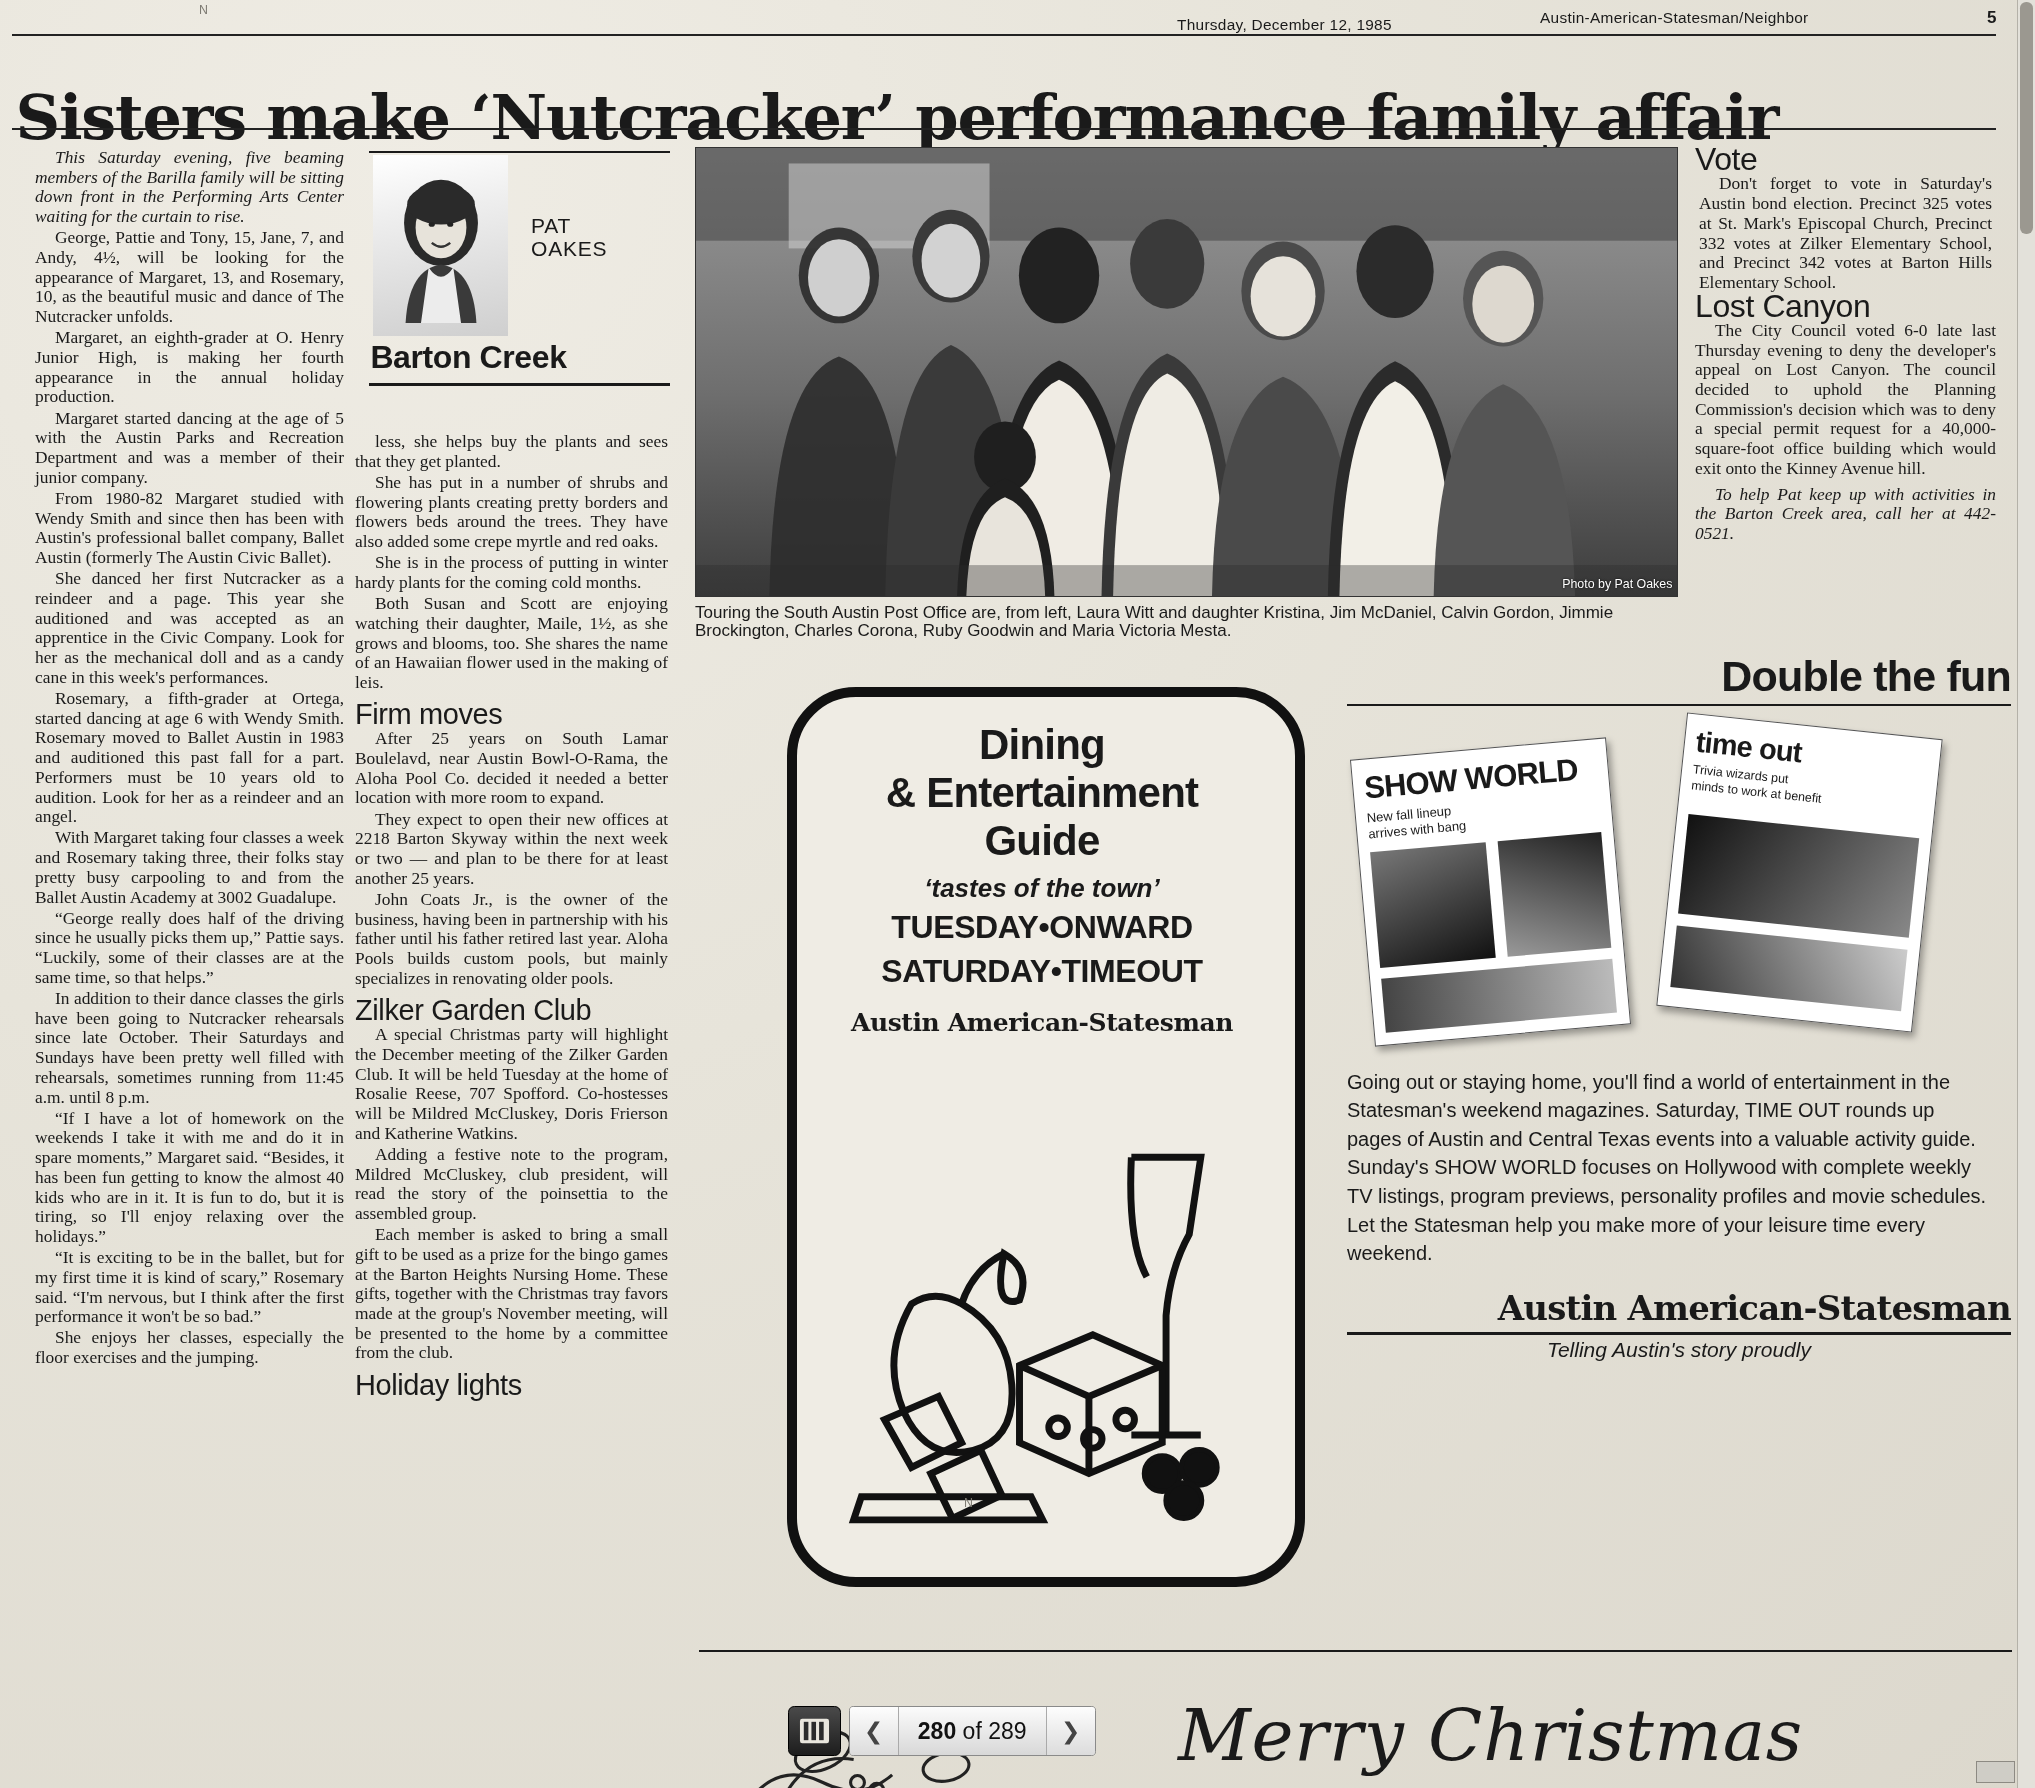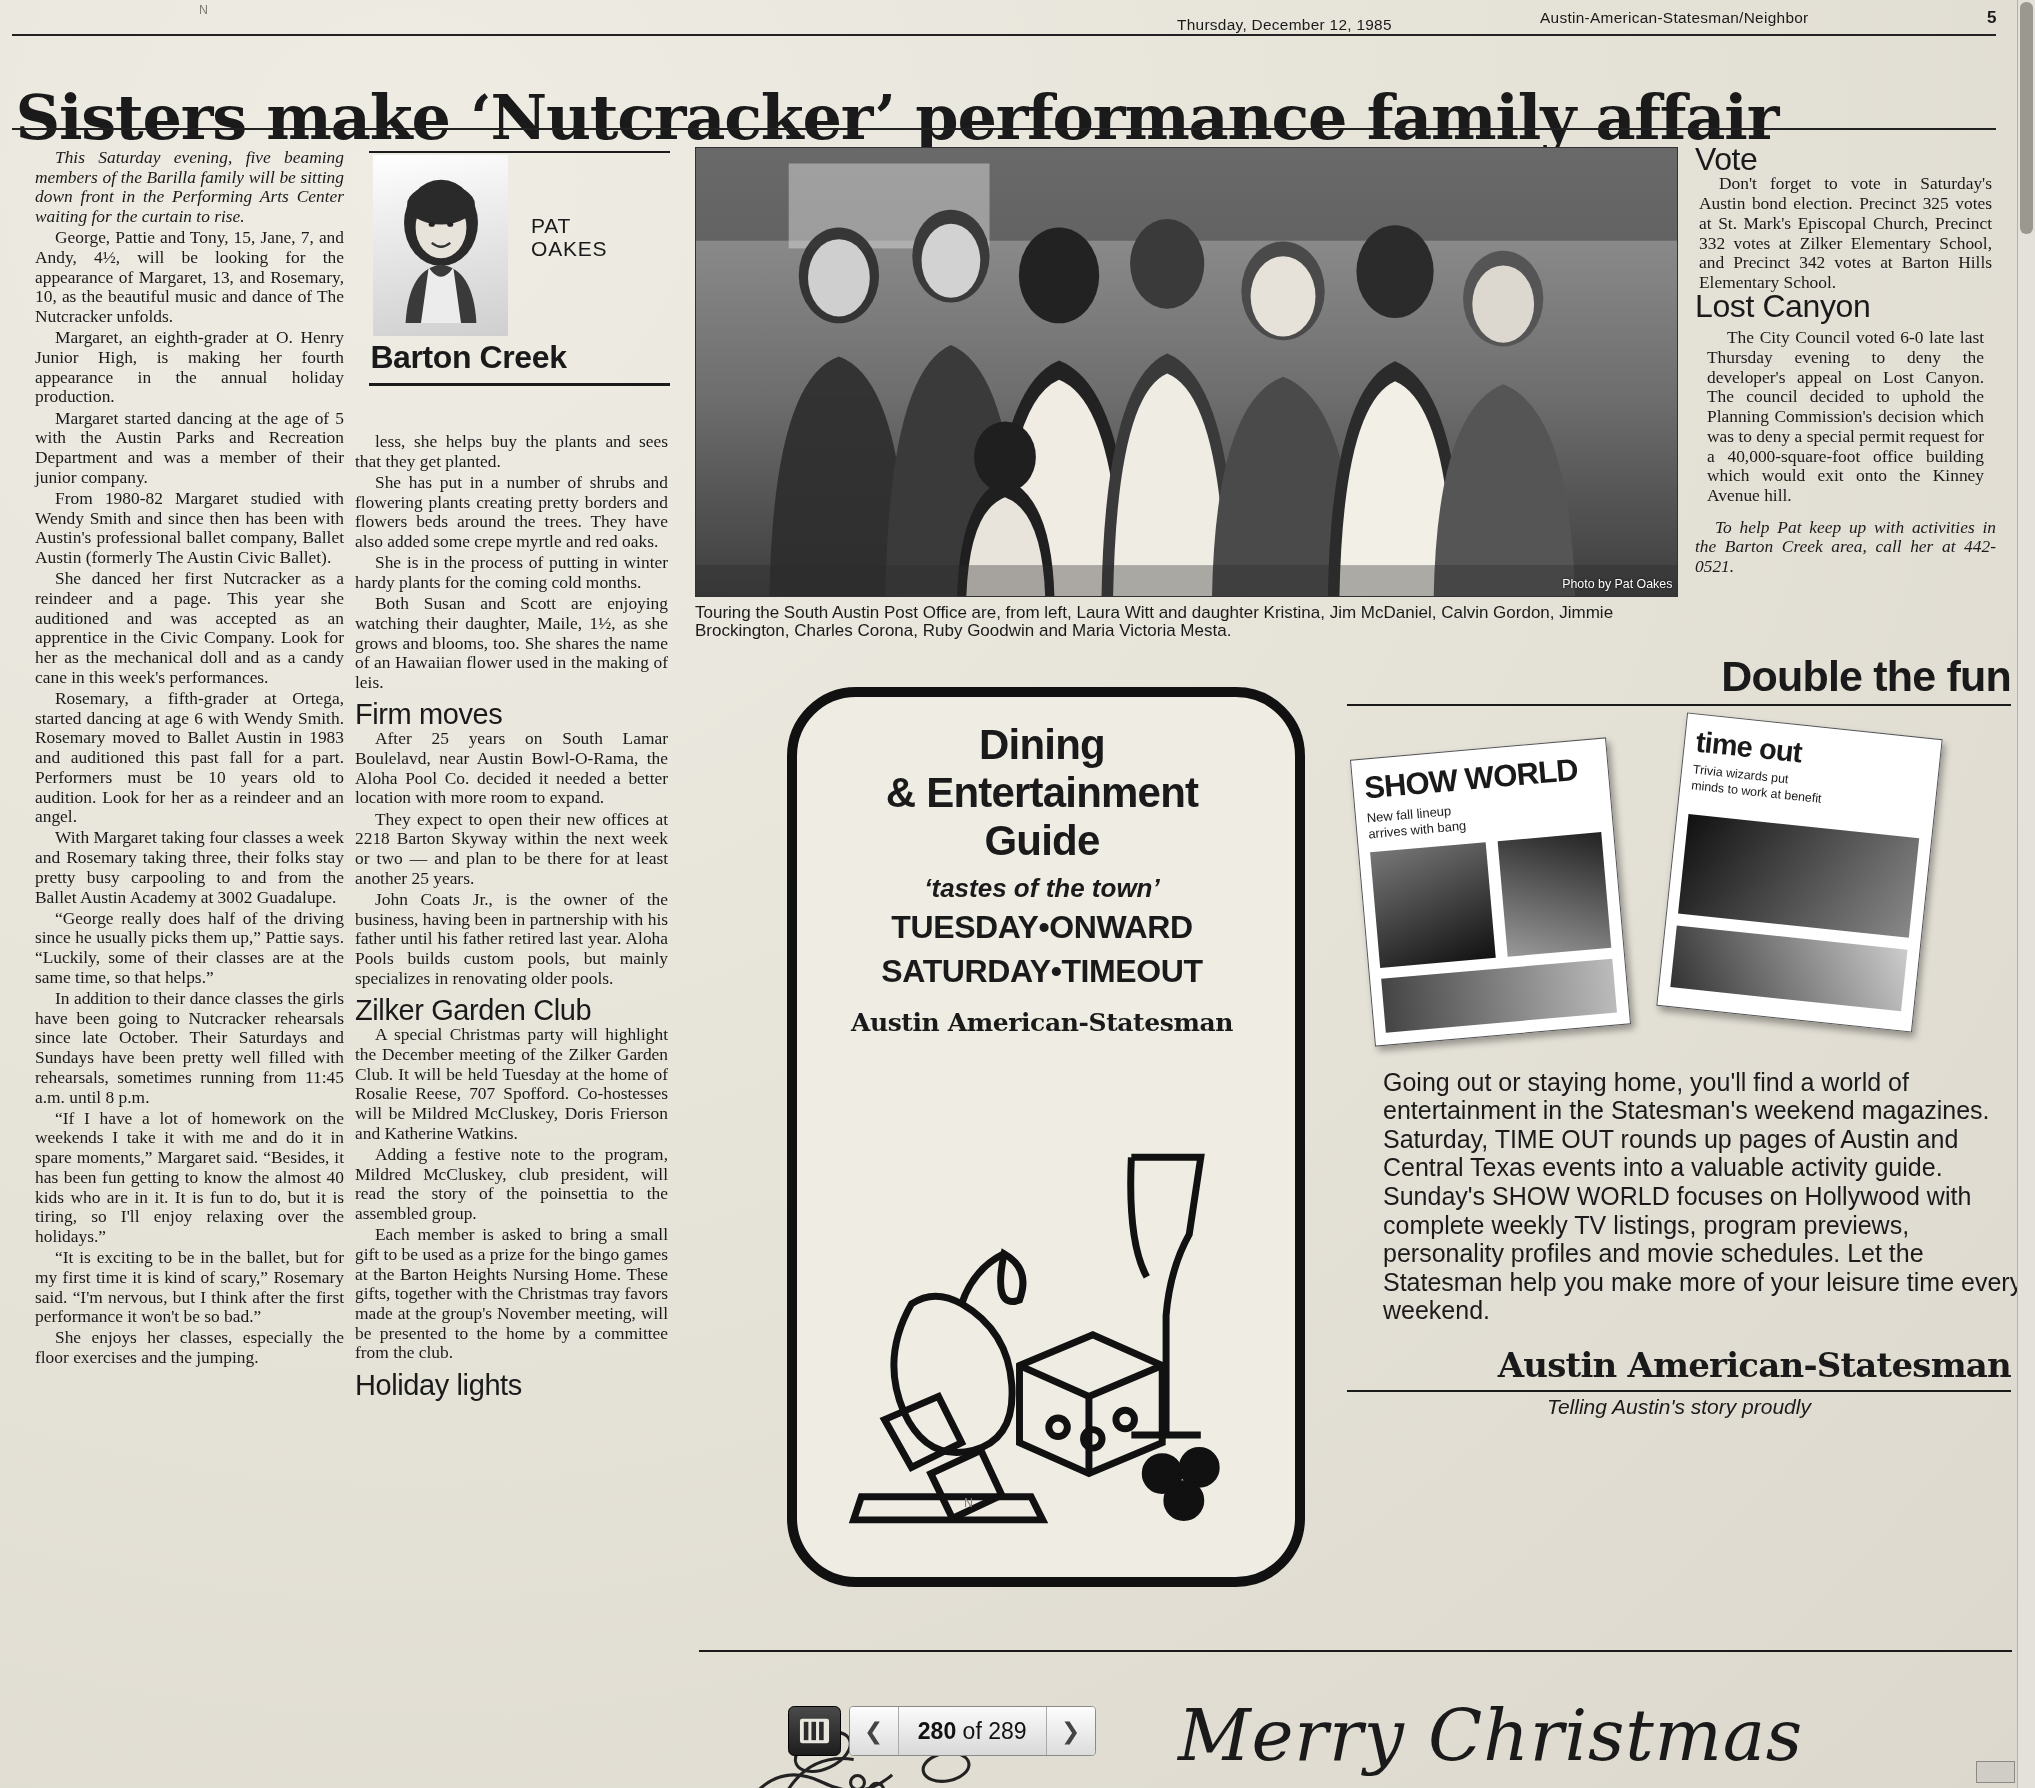--- a/index.html
+++ b/index.html
@@ -99,21 +99,21 @@
   .dt3{font-size:32px;line-height:39px;margin-top:4.6px;letter-spacing:-0.4px;}
   .dt4{font-family:"DejaVu Serif",serif;font-weight:bold;font-size:25px;margin-top:17px;letter-spacing:-0.4px;}
 
   
   .dbl{position:absolute;left:1347px;top:652px;width:664px;}
   .dblhead{font-family:"Liberation Sans",sans-serif;font-weight:bold;font-size:43px;letter-spacing:-0.8px;text-align:right;}
   .dblrule{width:664px;height:2.3px;background:#1a1a1a;margin-top:3.1px;}
   .mags{position:relative;width:664px;height:332px;margin-top:10.8px;}
   .mag{position:absolute;background:#fff;border:1.5px solid #555;box-shadow:3.1px 4.6px 7.7px rgba(0,0,0,.35);}
   .mag .mhd{font-family:"Liberation Sans",sans-serif;font-weight:bold;}
-  .dblbody{font-family:"Liberation Sans",sans-serif;font-size:25px;line-height:28.6px;margin-top:18.5px;width:641px;margin-left:36px;}
+  .dblbody{font-family:"Liberation Sans",sans-serif;font-size:20px;line-height:28.6px;margin-top:18.5px;width:641px;}
   .dbllogo{font-family:"DejaVu Serif",serif;font-weight:bold;font-size:34px;text-align:right;margin-top:20px;letter-spacing:-0.8px;}
   .dbltag{font-family:"Liberation Sans",sans-serif;font-style:italic;font-size:21px;text-align:center;margin-top:3.1px;}
   .dbllogorule{width:664px;height:2.3px;background:#1a1a1a;margin-top:4.6px;}
 
   
   .xmas{position:absolute;left:699px;top:1614px;width:1313px;height:170px;border-top:2.3px solid #1a1a1a;overflow:hidden;margin-top:36px;}
   .xmastext{
     position:absolute;left:479px;top:42px;font-family:"DejaVu Serif",serif;font-style:italic;
     font-size:71px;letter-spacing:0.8px;
   }
@@ -290,21 +290,21 @@
       </svg>
       <div class="credit">Photo by Pat Oakes</div>
     </div>
     <div class="photocap">Touring the South Austin Post Office are, from left, Laura Witt and daughter Kristina, Jim McDaniel, Calvin Gordon, Jimmie Brockington, Charles Corona, Ruby Goodwin and Maria Victoria Mesta.</div>
   </div>
 
   <div id="rail">
     <div class="subhead">Vote</div>
     <p style="margin:4px;text-indent:20px">Don't forget to vote in Saturday's Austin bond election. Precinct 325 votes at St. Mark's Episcopal Church, Precinct 332 votes at Zilker Elementary School, and Precinct 342 votes at Barton Hills Elementary School.</p>
     <div class="subhead">Lost Canyon</div>
-    <p style="margin:12px;text-indent:20px">The City Council voted 6-0 late last Thursday evening to deny the developer's appeal on Lost Canyon. The council decided to uphold the Planning Commission's decision which was to deny a special permit request for a 40,000-square-foot office building which would exit onto the Kinney Avenue hill.</p>
+    <p style="margin:0;text-indent:20px">The City Council voted 6-0 late last Thursday evening to deny the developer's appeal on Lost Canyon. The council decided to uphold the Planning Commission's decision which was to deny a special permit request for a 40,000-square-foot office building which would exit onto the Kinney Avenue hill.</p>
     <p class="it" style="margin:6.2px 0 0;text-indent:20px">To help Pat keep up with activities in the Barton Creek area, call her at 442-0521.</p>
   </div>
 
   <div class="diningad">
     <div class="dshape"></div>
     <div class="dtext">
       <div class="dt1">Dining</div>
       <div class="dt1">&amp; Entertainment</div>
       <div class="dt1">Guide</div>
       <div class="dt2">‘tastes of the town’</div>

